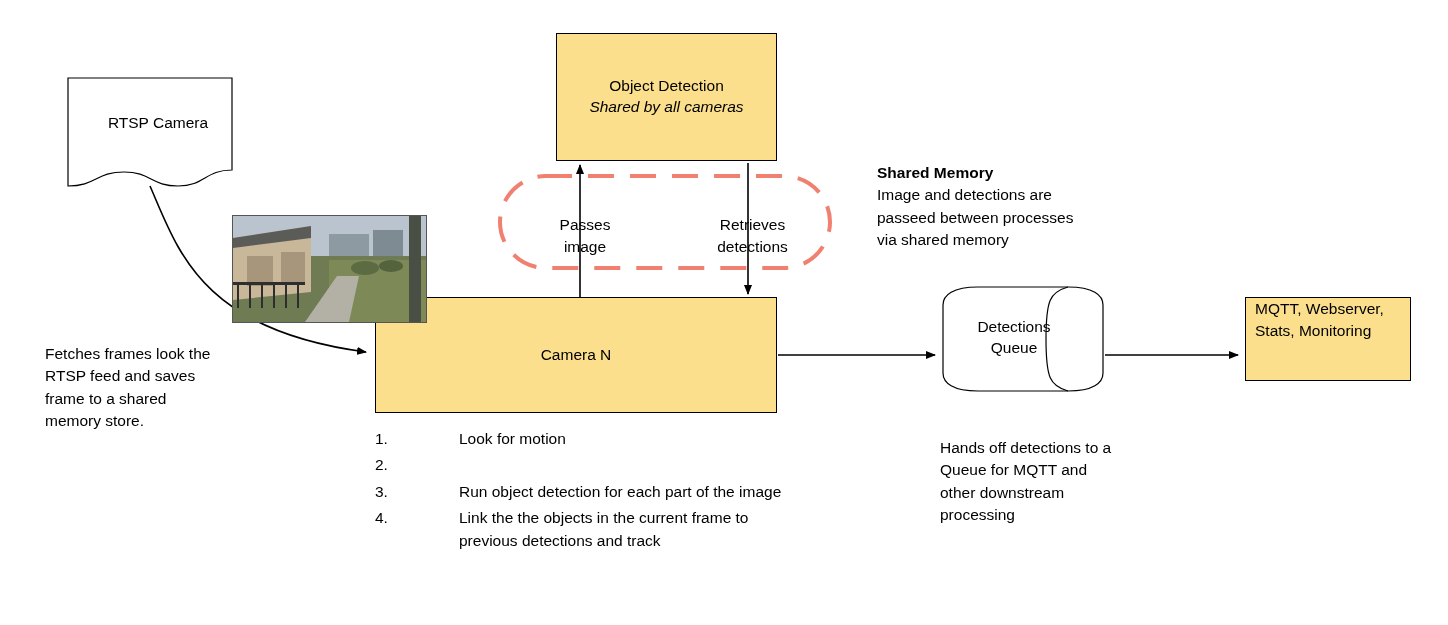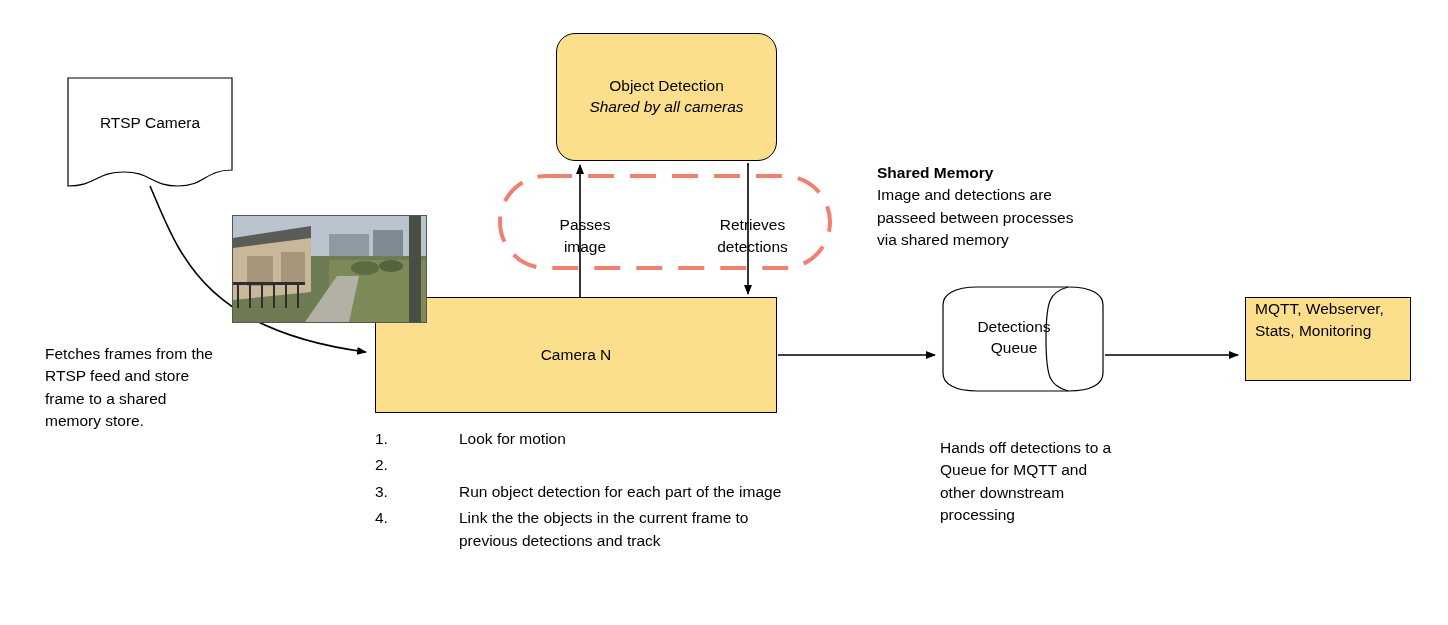--- a/index.html
+++ b/index.html
@@ -38,21 +38,21 @@
     text-align: center;
     font-size: 15.5px;
     line-height: 1.35;
   }
   .box .sub {
     font-style: italic;
   }
 
   #object-detection {
     left: 556px; top: 33px;
-    width: 221px; height: 128px; border-radius: 19px;
+    width: 221px; height: 128px;
   }
   #camera-n {
     left: 375px; top: 297px;
     width: 402px; height: 116px;
   }
   #mqtt-box {
     left: 1245px; top: 297px;
     width: 166px; height: 84px;
     align-items: flex-start;
     justify-content: flex-start;
@@ -65,20 +65,21 @@
   #rtsp-camera {
     left: 68px; top: 78px;
     width: 164px; height: 110px;
   }
   #rtsp-camera .label {
     position: absolute;
     left: 0; top: 36px;
     width: 164px;
     text-align: center;
     font-size: 15.5px;
+    padding-left: 8px;
   }
 
   
   #detections-queue {
     left: 943px; top: 287px;
     width: 160px; height: 104px;
   }
   #detections-queue .label {
     position: absolute;
     left: 0; top: 30px;
@@ -232,21 +233,21 @@
   <div id="retrieves-label" class="text-block">
     <div>Retrieves</div>
     <div>detections</div>
   </div>
 
   <div id="shared-memory-note" class="text-block">
     <div class="strong">Shared Memory</div>
     <div>Image and detections are passeed between processes via shared memory</div>
   </div>
 
-  <div id="fetches-note" class="text-block">Fetches frames from the RTSP feed and store frame to a shared memory store.</div>
+  <div id="fetches-note" class="text-block">Fetches frames look the RTSP feed and saves frame to a shared memory store.</div>
 
   <div id="queue-note" class="text-block">Hands off detections to a Queue for MQTT and other downstream processing</div>
 
   <div id="camera-steps">
     <div class="step">
       <div class="num">1.</div>
       <div class="txt">Look for motion</div>
     </div>
     <div class="step">
       <div class="num">2.</div>

